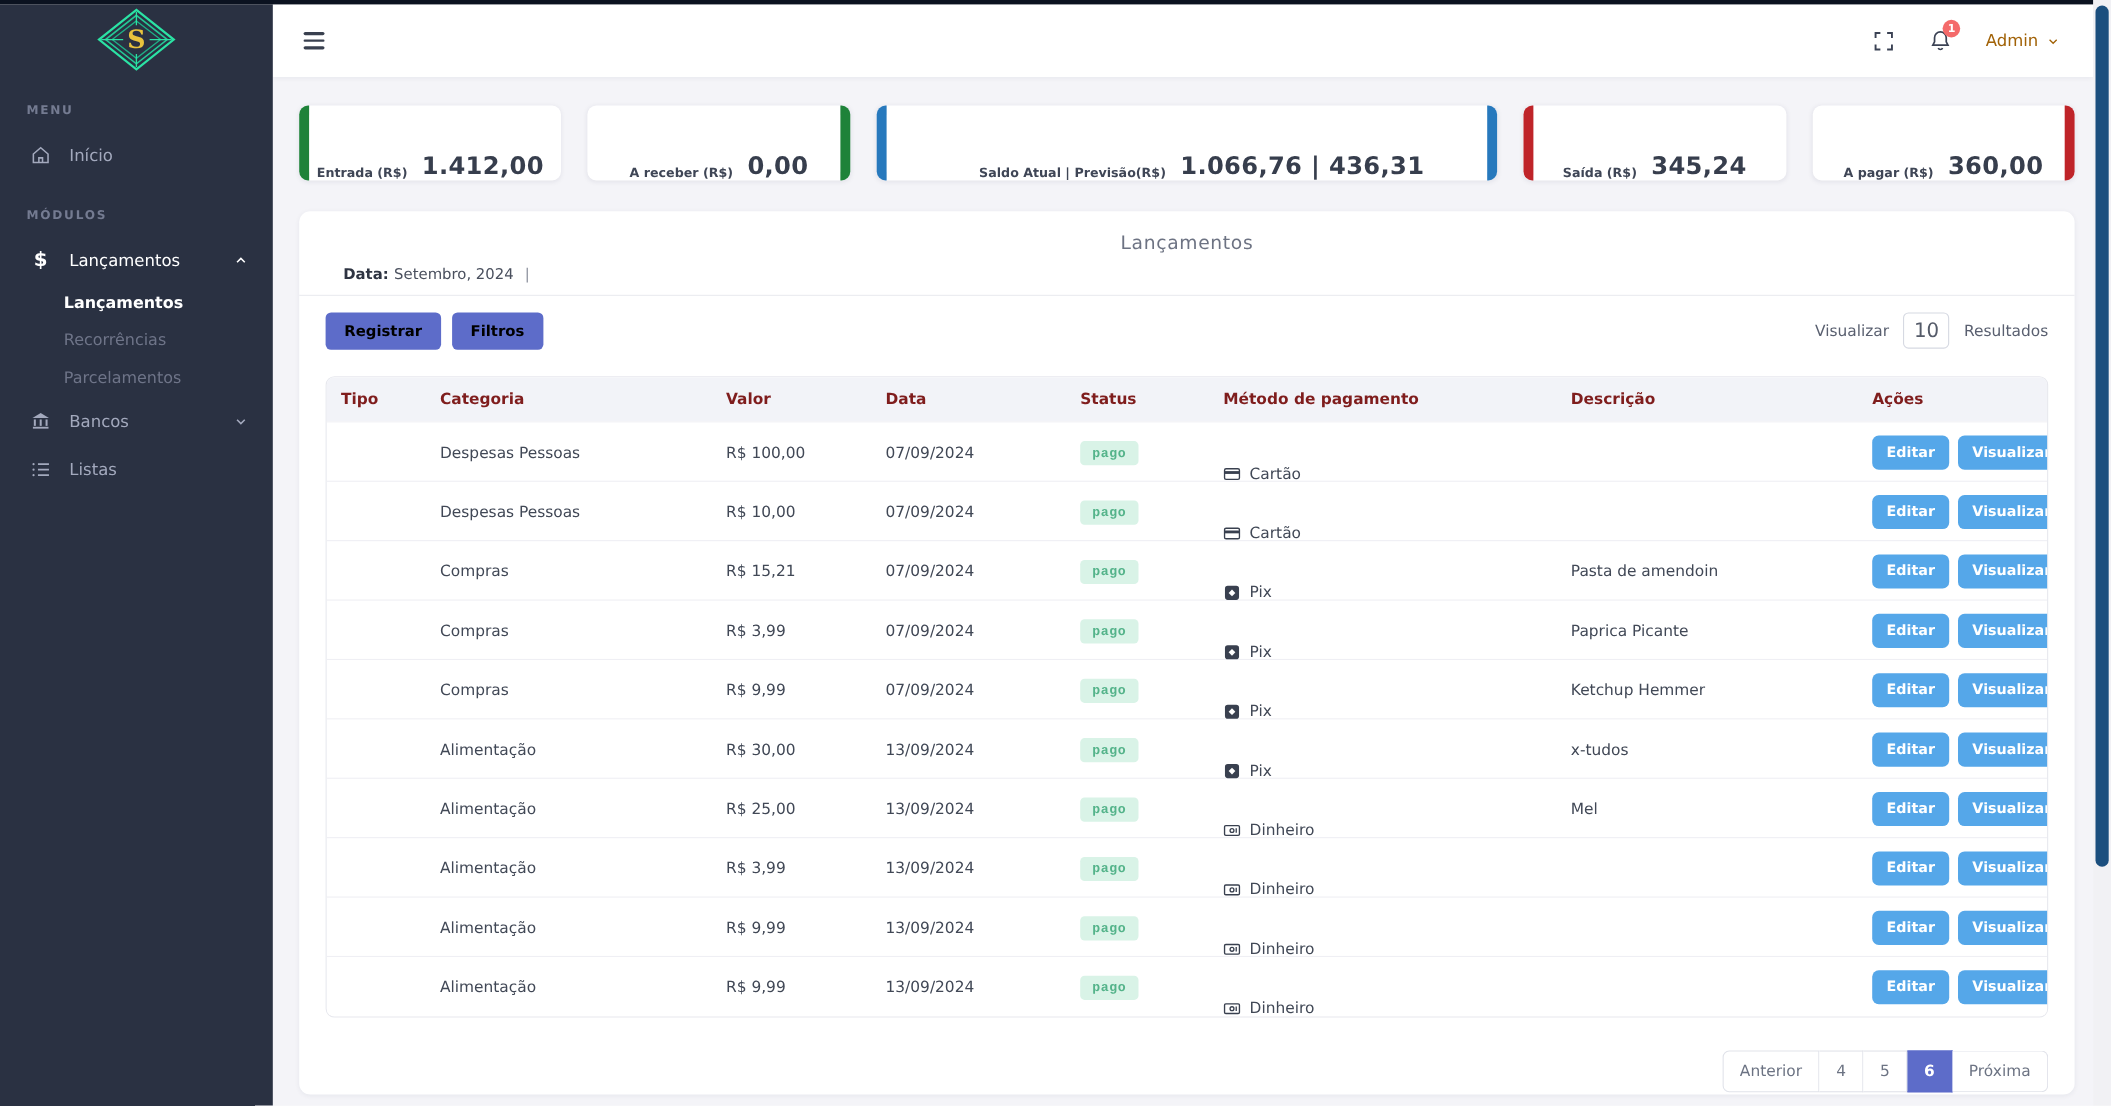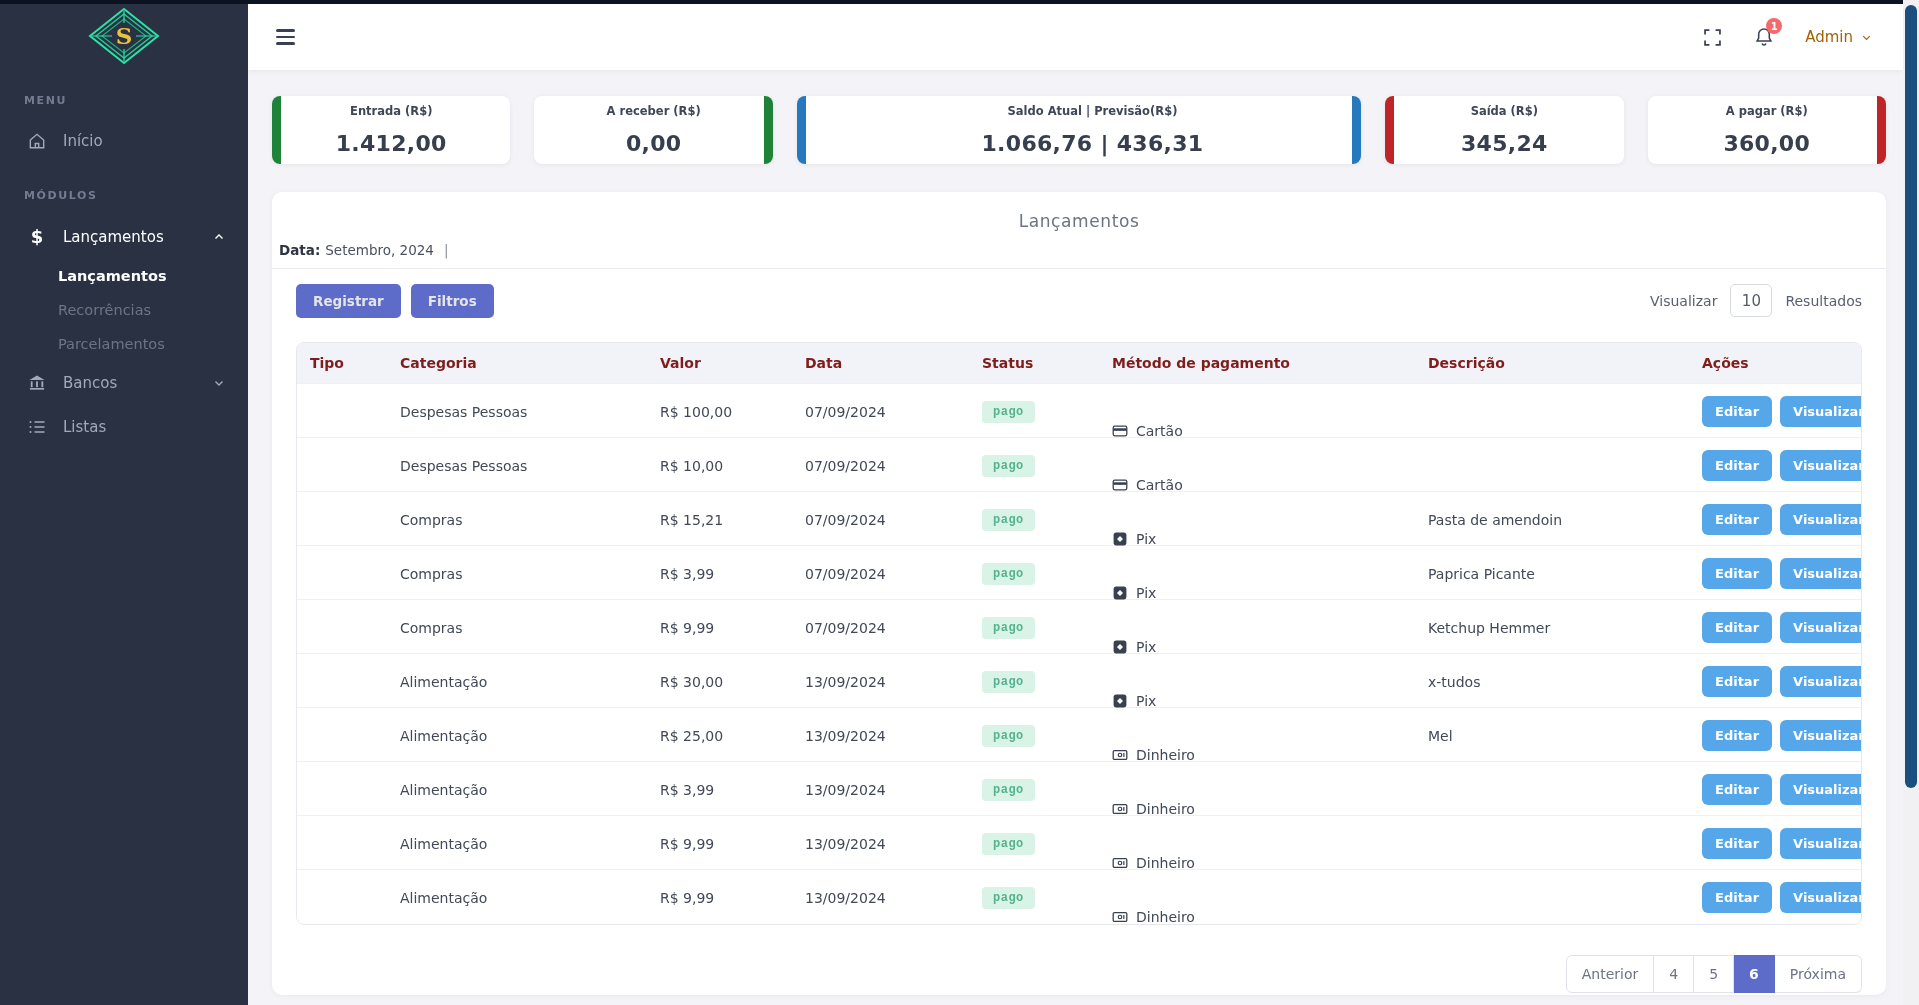--- a/index.html
+++ b/index.html
@@ -29,44 +29,44 @@
   .topbar-right { margin-left:auto; display:flex; align-items:center; gap:30px; padding-right:30px; }
   .tb-icon { color:#3b4254; cursor:pointer; display:flex; }
   .bell-wrap { position:relative; }
   .badge { position:absolute; top:-8px; right:-7px; min-width:16px; height:16px; border-radius:8px; background:#f46a6a;
     color:#fff; font-size:10px; font-weight:bold; display:flex; align-items:center; justify-content:center; padding:0 4px; }
   .admin { display:flex; align-items:center; gap:7px; color:#a16207; font-size:15px; cursor:pointer; }
 
   
   .cards-row { position:absolute; top:96px; left:272px; width:1614px; display:flex; gap:24px; z-index:2; }
   .summary-card { position:relative; height:68px; background:#fff; border-radius:8px;
-    box-shadow:0 1px 5px rgba(20,30,60,.08); display:flex; flex-direction:column; justify-content:center; align-items:center; gap:13px; }
+    box-shadow:0 1px 5px rgba(20,30,60,.08); display:flex; flex-direction:row; justify-content:center; align-items:flex-end; gap:13px; }
   .summary-card.w-sm { width:249px; } .summary-card.w-lg { width:588px;padding-left:27px; }
   .accent-bar { position:absolute; top:0; bottom:0; width:9px; background:var(--accent,#888); }
   .accent-bar.left  { left:0;  border-radius:8px 0 0 8px; }
   .accent-bar.right { right:0; border-radius:0 8px 8px 0; }
   .card-label { font-size:11.5px; font-weight:bold; color:#3f4656; }
   .card-value { font-size:22px; font-weight:bold; color:#373e4d; letter-spacing:.3px; }
 
   
   .panel { position:absolute; top:192px; left:272px; width:1614px; height:803px; background:#fff;
     border-radius:10px; box-shadow:0 1px 5px rgba(20,30,60,.06); z-index:2; }
   .panel-title { position:absolute; top:19px; left:0; width:100%; text-align:center; font-size:17px; color:#6d7383; letter-spacing:.6px; }
-  .date-line { position:absolute; top:50px; left:7px; font-size:13.5px; color:#4a505e; }
+  .date-line { position:absolute; top:50px; left:40px; font-size:13.5px; color:#4a505e; }
   .date-line b { color:#2e3442; margin-right:5px; }
   .date-sep { margin-left:10px; color:#8a8f9c; }
   .panel-divider { position:absolute; top:76px; left:0; width:100%; height:1px; background:#eaebf0; }
 
   .left-buttons { position:absolute; top:92px; left:24px; display:flex; gap:10px; }
-  .btn-indigo { background:#5d6cc9; color:#e5e5e5; border:none; border-radius:5px; font-weight:bold;
+  .btn-indigo { background:#5d6cc9; color:#000000; border:none; border-radius:5px; font-weight:bold;
     font-size:13.5px; padding:9px 17px; cursor:pointer; font-family:inherit; }
   .view-group { position:absolute; top:92px; right:24px; height:33px; display:flex; align-items:center; gap:13px;
     font-size:14px; color:#5a6070; }
   .page-size-input { width:42px; height:33px; border:1px solid #d6d9e2; border-radius:5px; text-align:center;
-    font-size:15px; color:#555b69; font-family:inherit; background:#fff; }
+    font-size:18px; color:#555b69; font-family:inherit; background:#fff; }
 
   
   .table-wrap { position:absolute; top:150px; left:24px; width:1566px; height:583px;
     border:1px solid #e7e8ee; border-radius:8px; overflow:hidden; background:#fff; }
   .t-header, .t-row { display:grid; grid-template-columns:90px 260px 145px 177px 130px 316px 274px 1fr;
     padding-left:13px; align-items:center; }
   .t-header { height:40px; background:#f2f3f8; font-size:14px; font-weight:bold; color:#7f1d1d; }
   .t-row { height:54px; border-top:1px solid #efeff4; font-size:14px; color:#414856; background:#fff; }
   .status-badge { display:inline-block; background:#d9f3e7; color:#54b38a; font-size:12px; font-weight:bold;
     padding:4px 11px; border-radius:4px; letter-spacing:.5px;font-family:Liberation Mono, monospace; }

